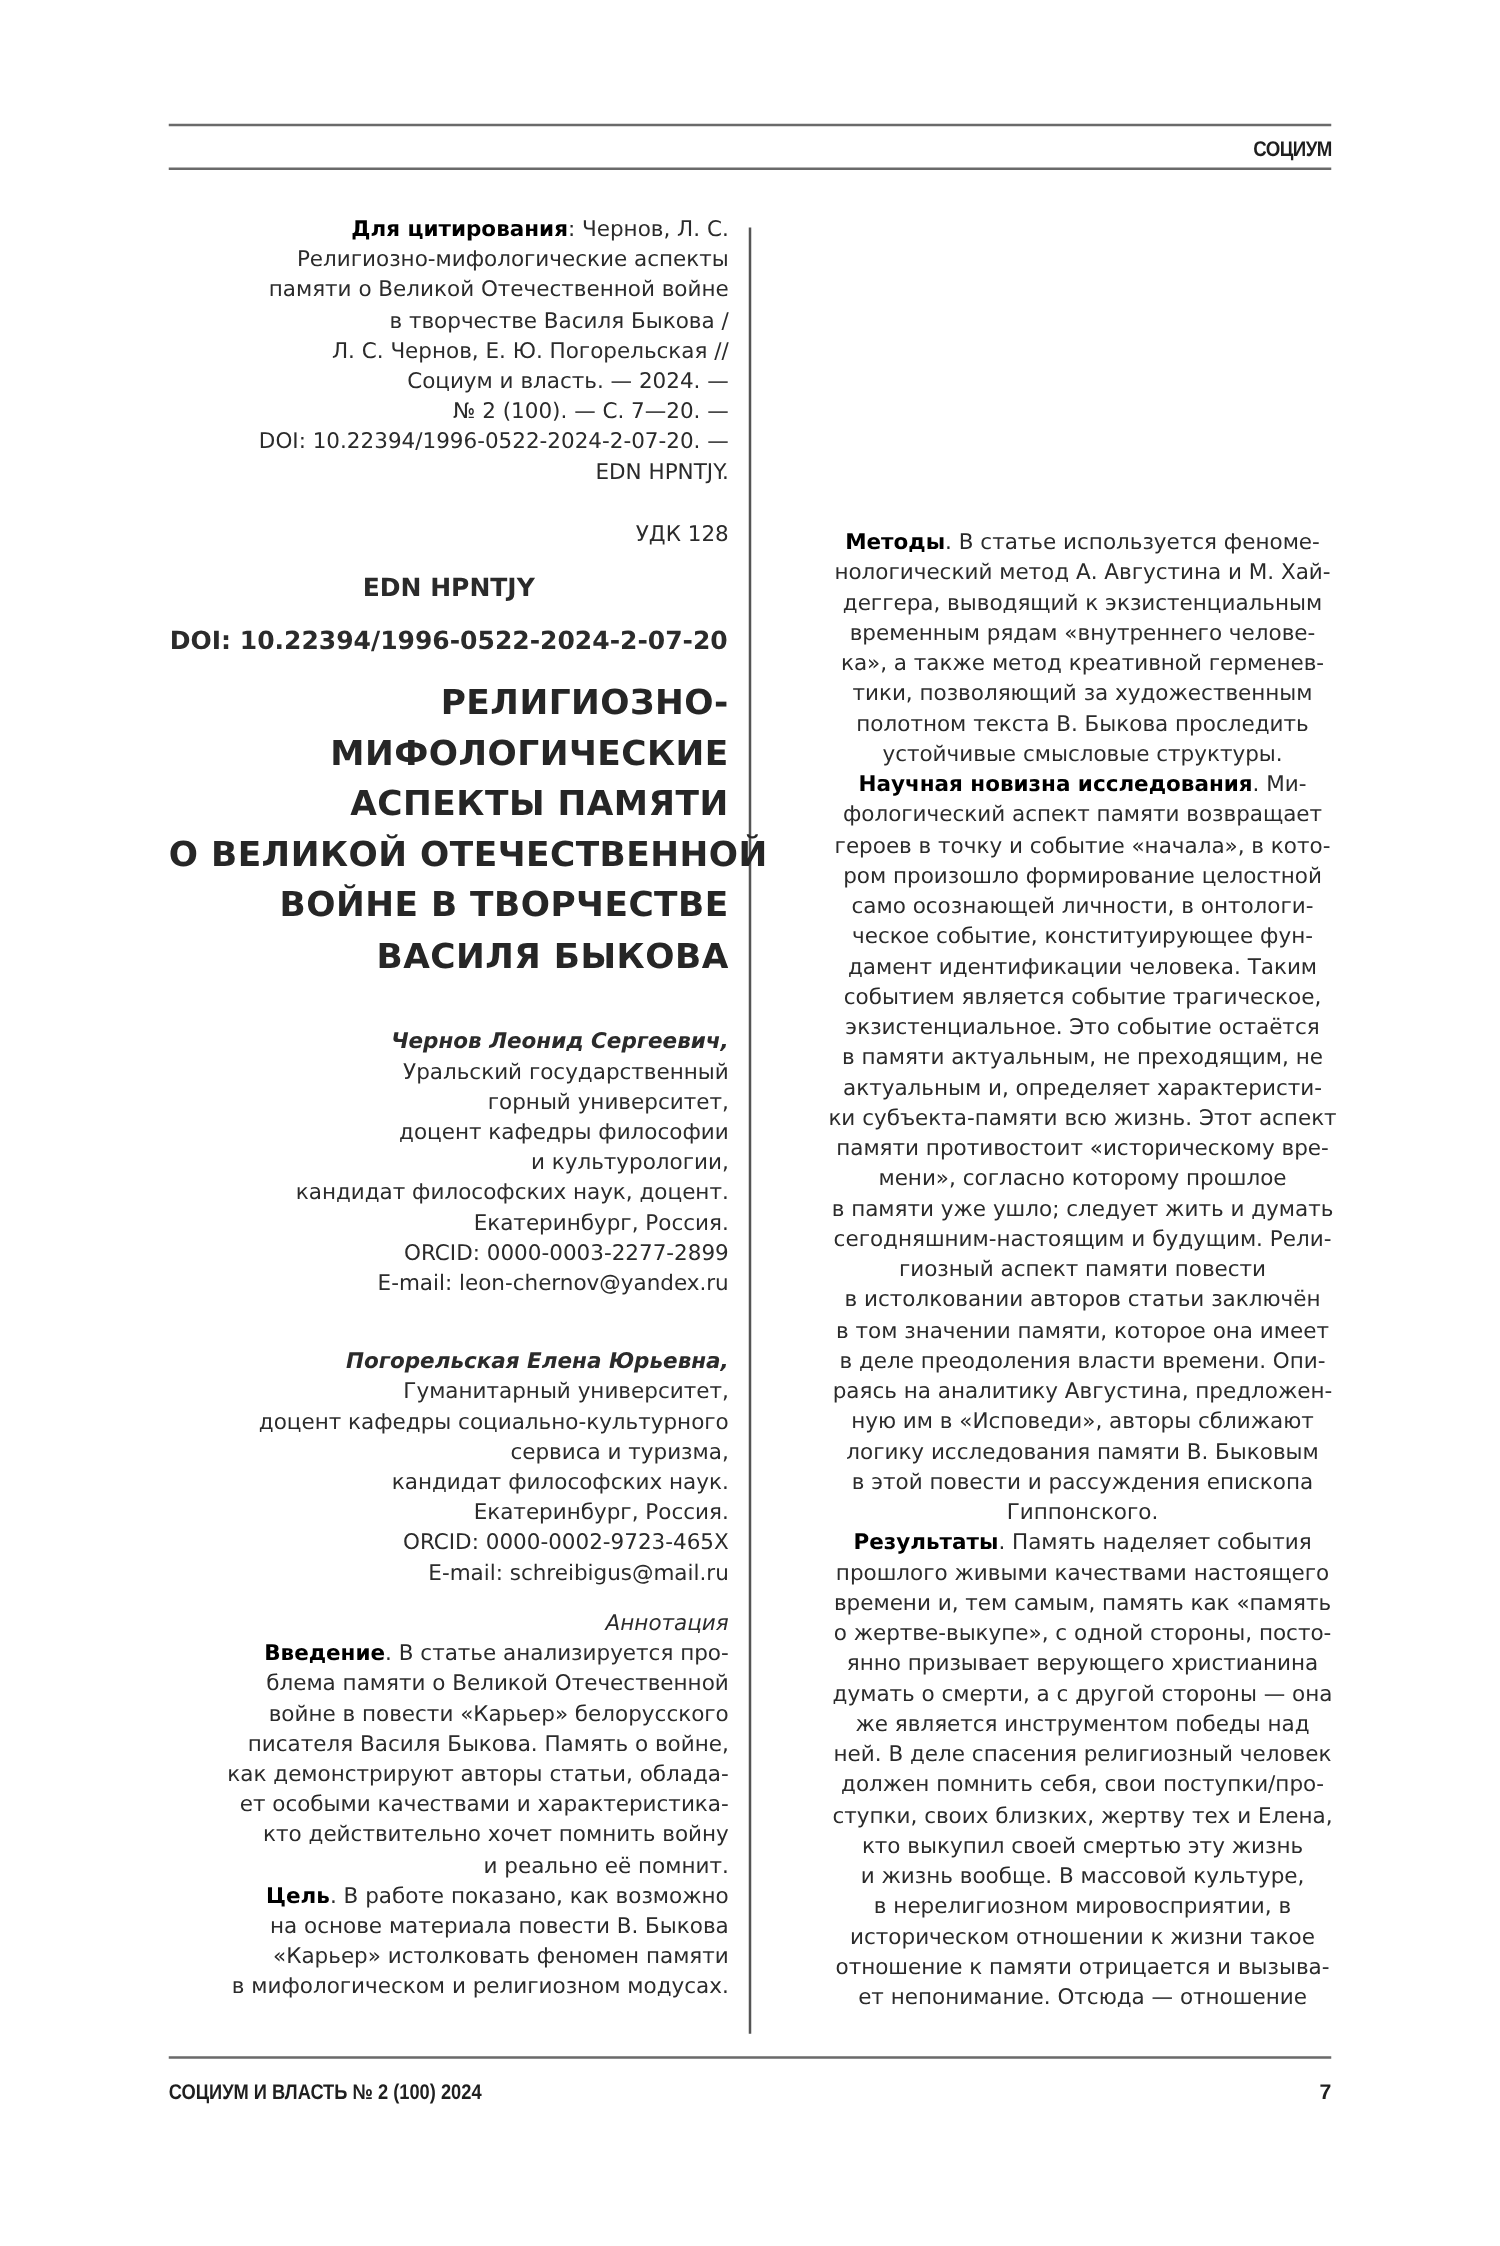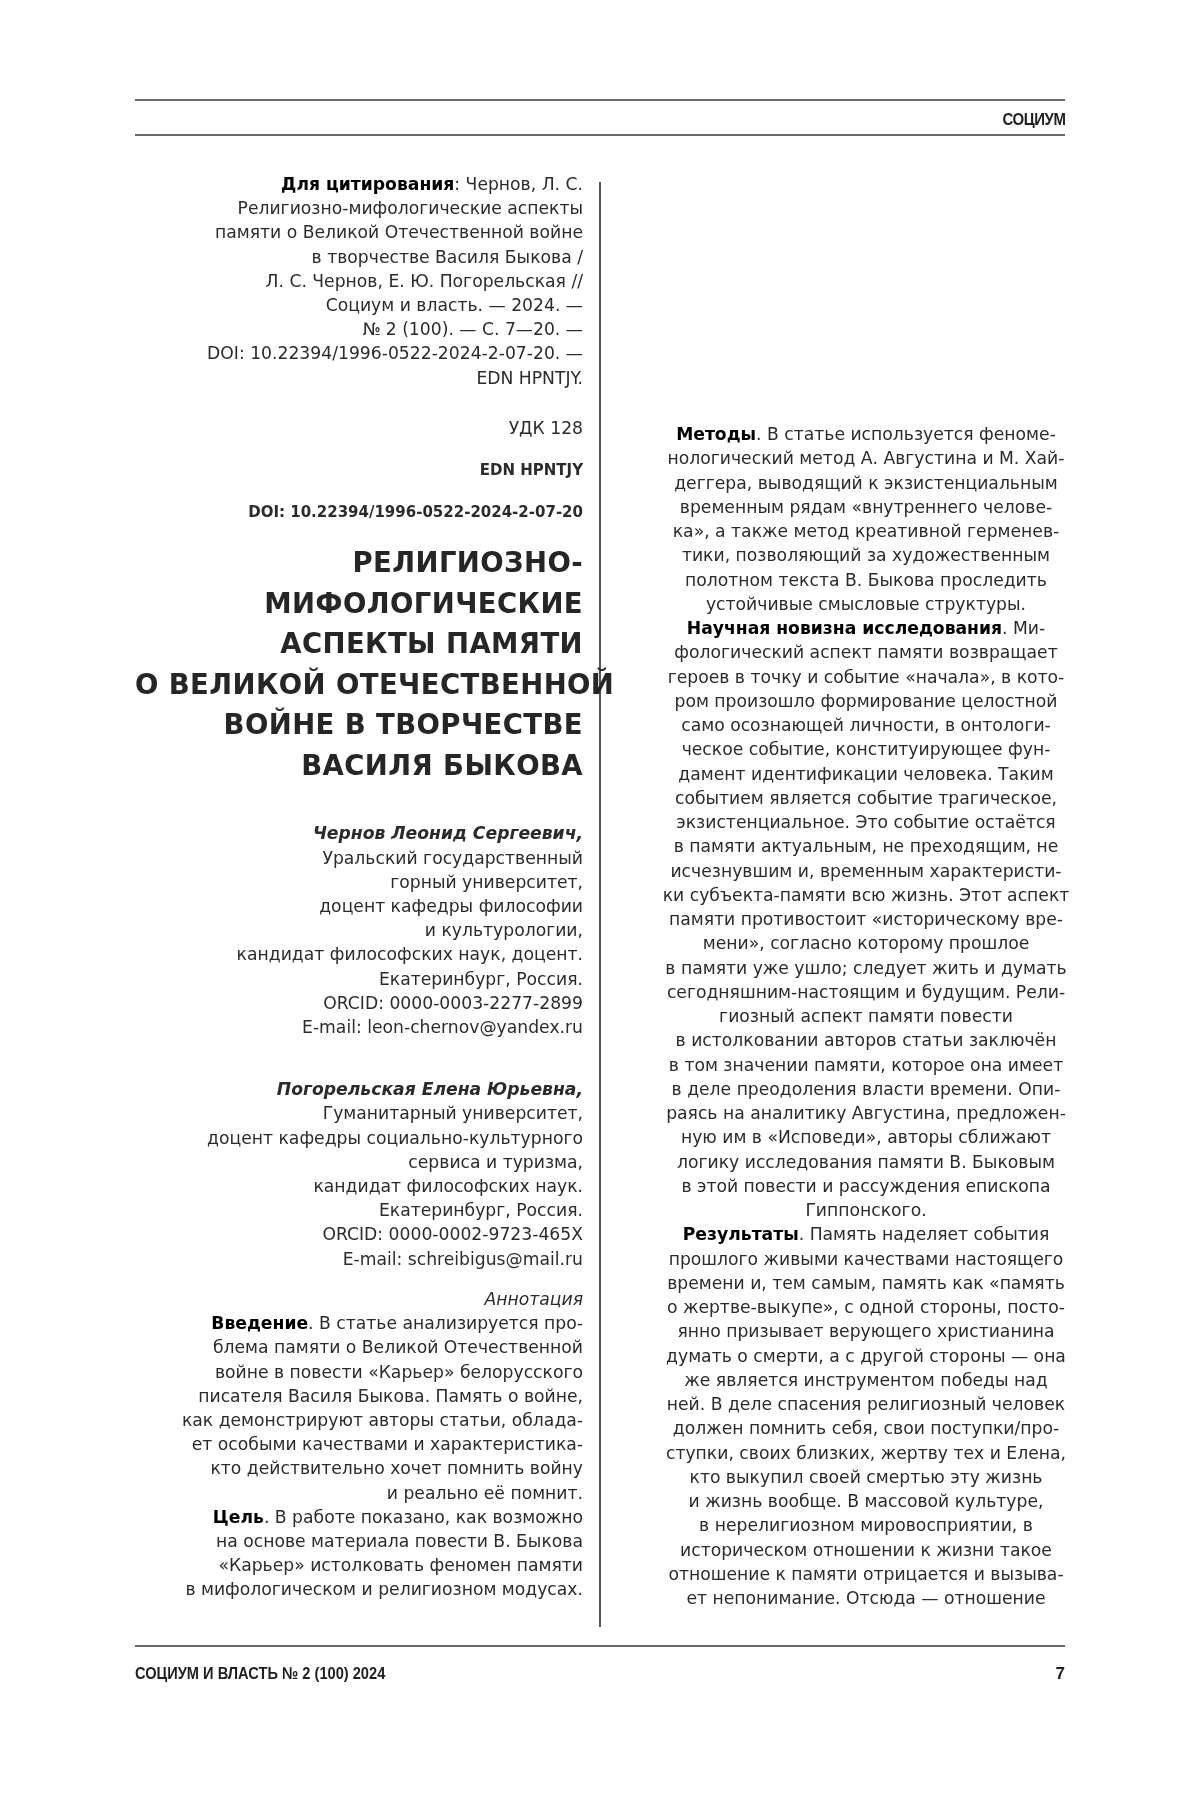--- a/index.html
+++ b/index.html
@@ -10,21 +10,21 @@
            font-weight: bold; font-size: 17px; color: #1f1f1f; letter-spacing: -0.5px; transform: scaleX(0.88); transform-origin: right center; }
     .vdivider { position: absolute; left: 599px; top: 182px; width: 2px; height: 1445px; background: #555; }
 
     .col-left { position: absolute; left: 135px; width: 448px; top: 172px; text-align: right;
            font-size: 17.2px; line-height: 24.2px; }
     .col-left .line { display: block; white-space: nowrap; }
     .col-right { position: absolute; left: 617px; width: 452px; top: 422px; text-align: center;
            font-size: 17.2px; line-height: 24.25px; margin-left: 23px; }
     .col-right .line { display: block; white-space: nowrap; }
     b { font-weight: bold; color: #000000; }
-    .meta-bold { font-weight: bold; font-size: 15px; }
+    .meta-bold { font-weight: bold; font-size: 20px; text-align: center; }
     .title { font-weight: bold; font-size: 27.5px; line-height: 40.5px; color: #262626; letter-spacing: 0.4px; }
     .author-name { font-weight: bold; font-style: italic; margin-top: 22px; }
     .annot { font-style: italic; }
 
     .footer-left { position: absolute; left: 135px; top: 1664px; font-family: "Liberation Sans", sans-serif;
            font-weight: bold; font-size: 17px; color: #1f1f1f; transform: scaleX(0.86); transform-origin: left center; white-space: nowrap; }
     .footer-right { position: absolute; right: 135px; top: 1664px; font-family: "Liberation Sans", sans-serif;
            font-weight: bold; font-size: 17px; color: #1f1f1f; }
   </style>
 </head>
@@ -124,21 +124,21 @@
     <span class="line"><b>Научная новизна исследования</b><span>. Ми-</span></span>
     <span class="line">фологический аспект памяти возвращает</span>
     <span class="line">героев в точку и событие «начала», в кото-</span>
     <span class="line">ром произошло формирование целостной</span>
     <span class="line">само осознающей личности, в онтологи-</span>
     <span class="line">ческое событие, конституирующее фун-</span>
     <span class="line">дамент идентификации человека. Таким</span>
     <span class="line">событием является событие трагическое,</span>
     <span class="line">экзистенциальное. Это событие остаётся</span>
     <span class="line">в памяти актуальным, не преходящим, не</span>
-    <span class="line">исчезнувшим и, временным характеристи-</span>
+    <span class="line">актуальным и, определяет характеристи-</span>
     <span class="line">ки субъекта-памяти всю жизнь. Этот аспект</span>
     <span class="line">памяти противостоит «историческому вре-</span>
     <span class="line">мени», согласно которому прошлое</span>
     <span class="line">в памяти уже ушло; следует жить и думать</span>
     <span class="line">сегодняшним-настоящим и будущим. Рели-</span>
     <span class="line">гиозный аспект памяти повести</span>
     <span class="line">в истолковании авторов статьи заключён</span>
     <span class="line">в том значении памяти, которое она имеет</span>
     <span class="line">в деле преодоления власти времени. Опи-</span>
     <span class="line">раясь на аналитику Августина, предложен-</span>

